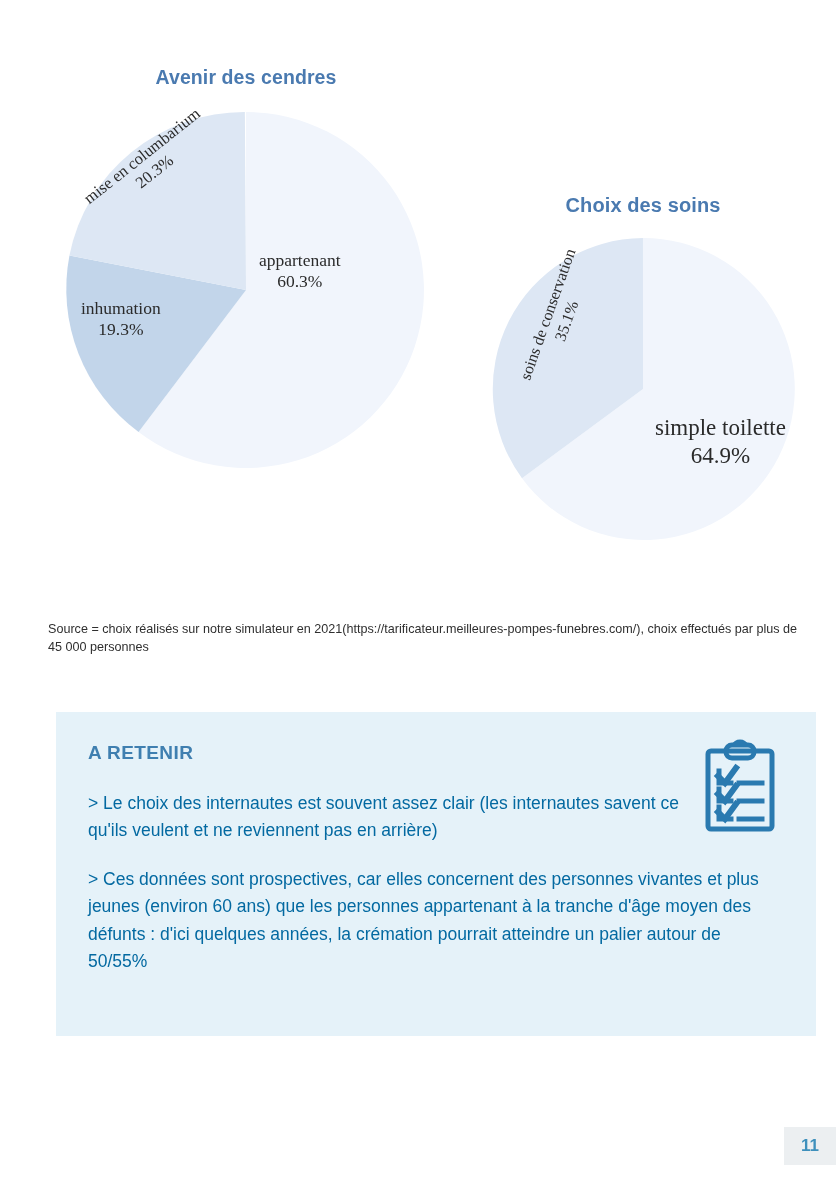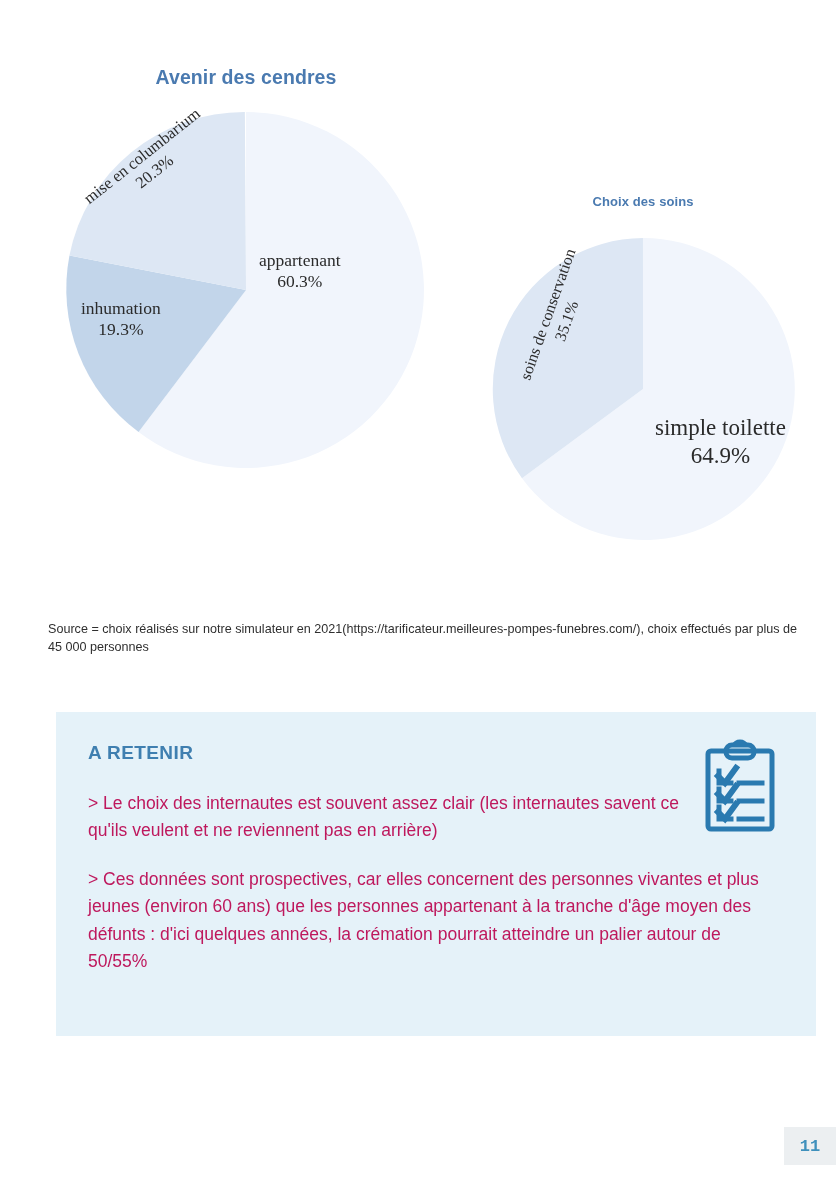--- a/index.html
+++ b/index.html
@@ -32,21 +32,21 @@
   .chart-title {
     position: absolute;
     left: 0; right: 0;
     text-align: center;
     color: #4a7ab0;
     font-weight: 700;
     letter-spacing: .1px;
     white-space: nowrap;
   }
   #chart-cendres .chart-title { top: 8px;  font-size: 19.5px; }
-  #chart-soins   .chart-title { top: 6px;  font-size: 13px; }
+  #chart-soins   .chart-title { top: 6px;  font-size: 20px; }
 
   .pie-wrap { position: absolute; }
   #chart-cendres .pie-wrap { left: 0;  top: 52px;  width: 366px; height: 360px; }
   #chart-soins   .pie-wrap { left: 0;  top: 48px;  width: 306px; height: 306px; }
 
   .pie-svg { display: block; width: 100%; height: 100%; overflow: visible; }
 
   
   .slice-label {
     position: absolute;
@@ -106,21 +106,21 @@
     padding: 30px 36px 12px 32px;
   }
   #retenir-heading {
     color: #3f7fb0;
     font-size: 19px;
     font-weight: 700;
     letter-spacing: .4px;
     margin: 0 0 26px 0;
   }
   .retenir-para {
-    color: #be185d;
+    color: #0369a1;
     font-size: 17.5px;
     line-height: 1.55;
     margin: 0 0 22px 0;
     max-width: 620px;
   }
   #retenir-p2 { max-width: 700px; }
 
   #clipboard-icon {
     position: absolute;
     right: 38px;
@@ -137,21 +137,20 @@
     top: 1127px;
     width: 52px;
     height: 38px;
     background: #eceff1;
     display: flex;
     align-items: center;
     justify-content: center;
     color: #3e90bc;
     font-size: 17px;
     font-weight: 700;
-    font-family: Liberation Mono, monospace;
   }
 </style>
 </head>
 <body>
 
 <div class="page">
 
   <div class="chart-block" id="chart-cendres">
     <div class="chart-title">Avenir des cendres</div>
 

